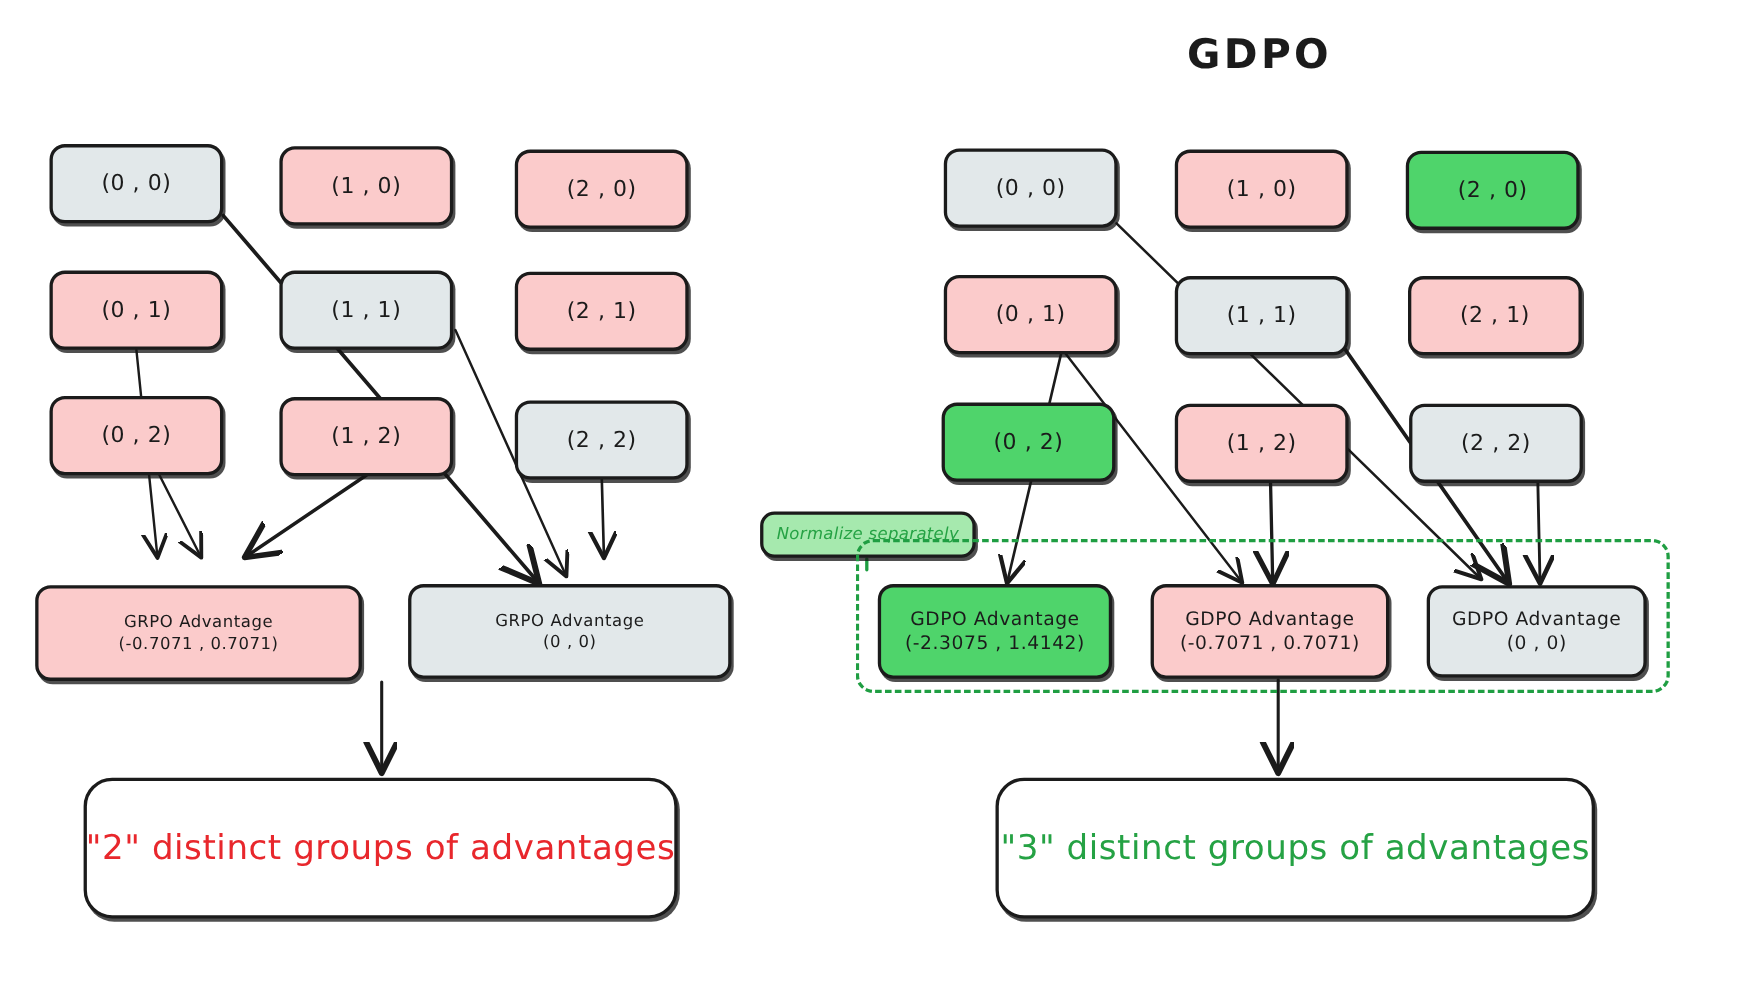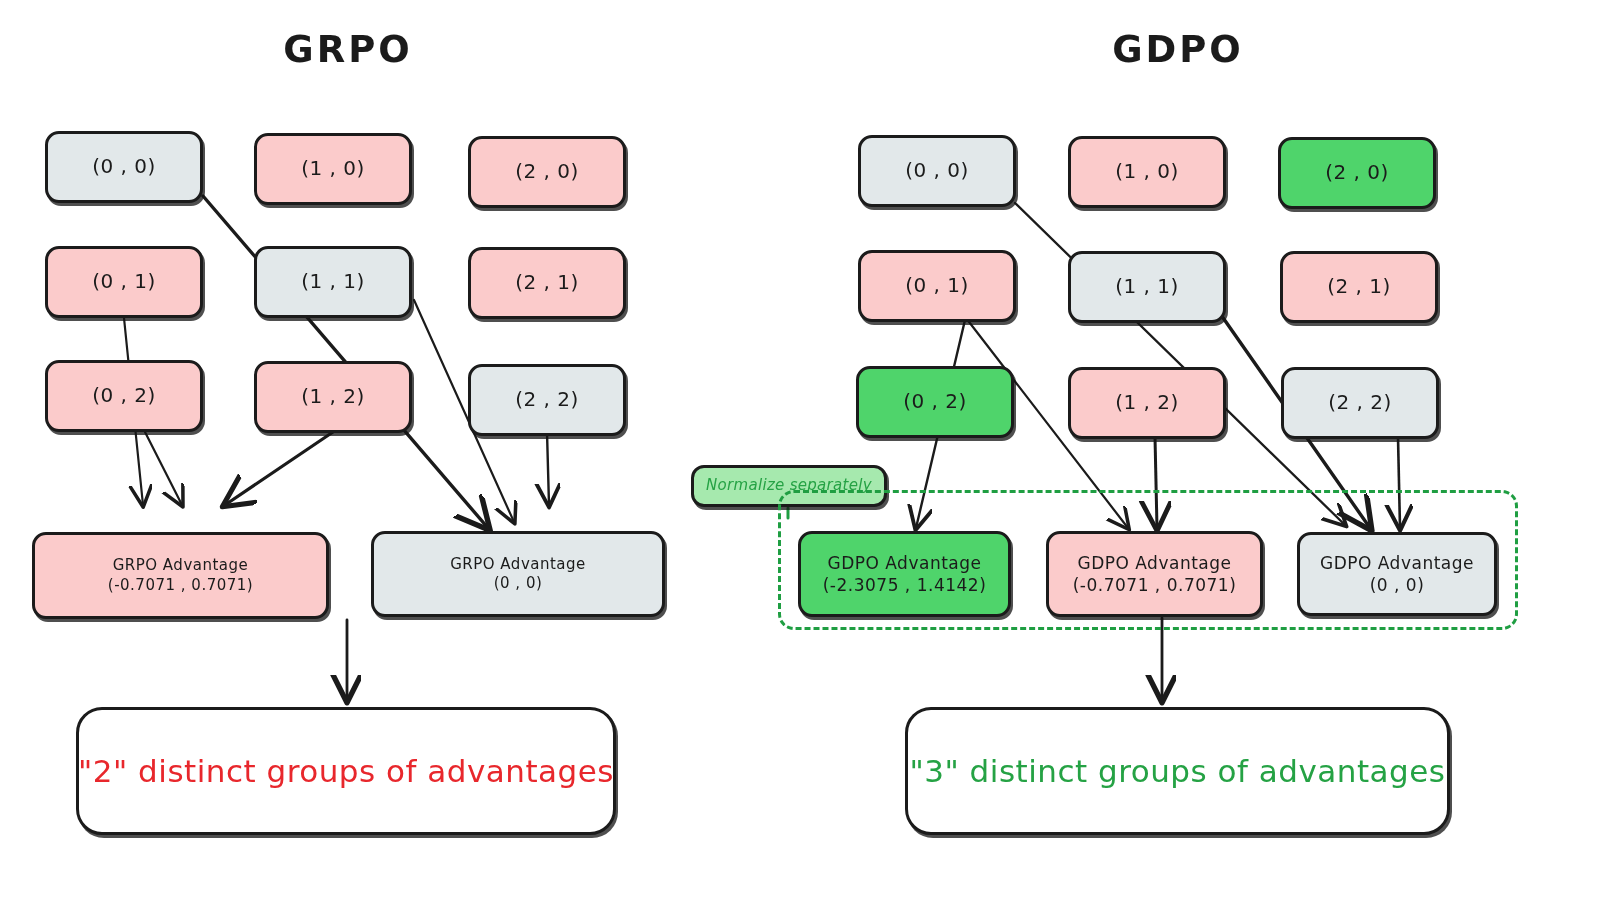--- a/index.html
+++ b/index.html
@@ -151,22 +151,21 @@
 
     <g stroke="#1b1b1b" fill="none" stroke-linecap="round" marker-end="url(#ahb)">
       <path d="M1162,618 L1162,700" stroke-width="2.8"></path>
     </g>
 
     <g stroke="#1f9e42" fill="none" stroke-width="3" stroke-dasharray="10 9" stroke-linecap="round">
       <path d="M788,508 L788,520"></path>
     </g>
   </svg>
 
-  <div class="title" style="left:128px; top:28px; width:440px;">GRPO</div>
-  <div class="title" style="left:958px; top:28px; width:440px;">GDPO</div>
+  <div class="title" style="left:925px; top:28px; width:440px;">GDPO</div>
 
   <div class="node cell fill-gray" style="left:45px; top:131px;">
     <span class="line">(0 , 0)</span>
   </div>
   <div class="node cell fill-pink" style="left:254px; top:133px;">
     <span class="line">(1 , 0)</span>
   </div>
   <div class="node cell fill-pink" style="left:468px; top:136px;">
     <span class="line">(2 , 0)</span>
   </div>

